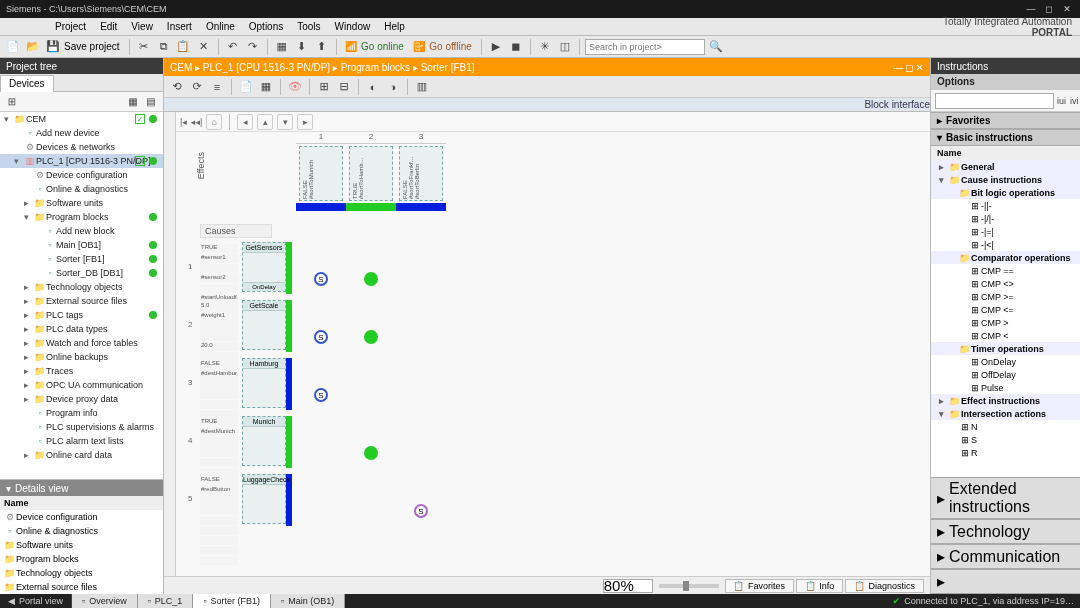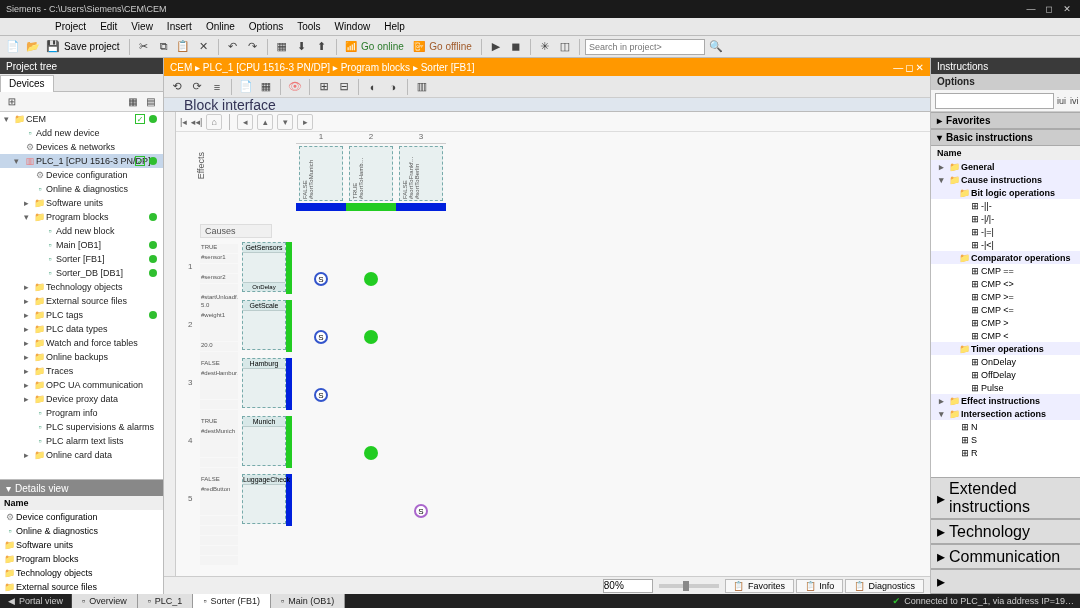--- a/index.html
+++ b/index.html
@@ -33,21 +33,21 @@
 .tree-ind { display: inline-block; }
 .dot-green { width: 8px; height: 8px; background: #2fbf2f; border-radius: 50%; position: absolute; right: 6px; }
 .chk { width: 10px; height: 10px; border: 1px solid #2fbf2f; position: absolute; right: 18px; display: flex; align-items: center; justify-content: center; color: #2fbf2f; font-size: 8px; }
 .details-panel { border-top: 1px solid #bbb; }
 .details-list { font-size: 9px; background: #fff; }
 .details-list .tree-row { height: 14px; }
 .editor { flex: 1; display: flex; flex-direction: column; background: #fff; }
 .breadcrumb { height: 18px; background: #ff9800; color: #fff; font-size: 10px; display: flex; align-items: center; padding: 0 6px; gap: 4px; }
 .breadcrumb .win-ctrl { margin-left: auto; display: flex; gap: 2px; }
 .ed-toolbar { height: 22px; background: #e8e8e8; border-bottom: 1px solid #ccc; display: flex; align-items: center; padding: 0 4px; gap: 2px; }
-.block-iface { height: 14px; background: #dfe6ee; color: #335; font-size: 14px; text-align: left; border-bottom: 1px solid #bbb; line-height: 14px; padding-left: 20px; }
+.block-iface { height: 14px; background: #dfe6ee; color: #335; font-size: 10px; text-align: right; border-bottom: 1px solid #bbb; line-height: 14px; padding-left: 20px; }
 .cem-area { flex: 1; display: flex; overflow: hidden; background: #f8f8f8; position: relative; }
 .cem-gutter { width: 12px; background: #eee; border-right: 1px solid #ccc; }
 .cem-body { flex: 1; position: relative; overflow: auto; }
 .cem-nav { height: 20px; display: flex; gap: 4px; align-items: center; padding: 0 4px; font-size: 9px; color: #666; border-bottom: 1px solid #ddd; }
 .cem-nav .nav-btn { width: 16px; height: 16px; border: 1px solid #ccc; display: inline-flex; align-items: center; justify-content: center; border-radius: 2px; }
 .cem-grid { position: relative; margin-left: 10px; }
 .effects-label { position: absolute; left: 10px; top: 20px; writing-mode: vertical-rl; transform: rotate(180deg); font-size: 9px; color: #555; }
 .col-hdr { position: absolute; top: 0; display: flex; }
 .eff-col { width: 50px; display: flex; flex-direction: column; align-items: center; }
 .eff-num { height: 12px; font-size: 8px; color: #666; text-align: center; border-bottom: 1px solid #ccc; width: 100%; }
@@ -65,21 +65,21 @@
 .cause-labels div { height: 9px; overflow: hidden; background: #f4f4f4; margin-bottom: 1px; padding-left: 1px; }
 .cause-block { width: 44px; height: 50px; border: 1px dashed #7aa; background: #e8f0f0; margin-left: 2px; position: relative; }
 .cause-block .hdr { font-size: 7px; text-align: center; background: #d8e8e8; border-bottom: 1px solid #bcc; padding: 1px 0; }
 .cause-block .ftr { font-size: 6px; text-align: center; background: #d8e8e8; border-top: 1px solid #bcc; padding: 1px 0; position: absolute; bottom: 0; width: 100%; }
 .node { position: absolute; width: 14px; height: 14px; border-radius: 50%; display: flex; align-items: center; justify-content: center; font-size: 8px; }
 .node.green { background: #22cc22; }
 .node.ring { border: 2px solid #3355cc; background: #fff; }
 .node.ring.p { border-color: #aa66cc; }
 .ed-footer { height: 18px; background: #eee; border-top: 1px solid #ccc; display: flex; align-items: center; font-size: 9px; justify-content: flex-end; padding: 0 6px; gap: 6px; }
 .ed-footer .tab { padding: 1px 8px; border: 1px solid #bbb; background: #f8f8f8; display: flex; gap: 3px; align-items: center; }
-.zoom { width: 50px; height: 14px; font-size: 10px; border: 1px solid #aaa; }
+.zoom { width: 50px; height: 14px; font-size: 15px; border: 1px solid #aaa; }
 .instr-panel { width: 150px; background: #f5f5f5; border-left: 1px solid #bbb; display: flex; flex-direction: column; position: relative; }
 .instr-hdr { background: #888; color: #fff; font-size: 10px; padding: 2px 6px; height: 16px; }
 .search-row { height: 22px; display: flex; align-items: center; gap: 2px; padding: 2px 4px; border-bottom: 1px solid #ccc; }
 .search-row input { flex: 1; height: 16px; font-size: 9px; border: 1px solid #aaa; }
 .accordion { font-size: 10px; }
 .acc-hdr { background: #ccc; padding: 2px 6px; border-top: 1px solid #aaa; border-bottom: 1px solid #aaa; font-weight: bold; display: flex; align-items: center; gap: 4px; }
 .instr-tree { font-size: 9px; background: #fff; flex: 1; overflow: auto; }
 .instr-tree .tree-row { height: 13px; }
 .instr-tree .cat { font-weight: bold; background: #eef; }
 .bottom-accordions .acc-hdr { background: #ddd; font-weight: normal; }
@@ -110,20 +110,24 @@
       <span>Project</span>
       <span>Edit</span>
       <span>View</span>
       <span>Insert</span>
       <span>Online</span>
       <span>Options</span>
       <span>Tools</span>
       <span>Window</span>
       <span>Help</span>
     </div>
+  <div class="brand">
+    <span>Totally Integrated Automation</span><br>
+    <b>PORTAL</b>
+  </div>
 </div>
 
 <div class="toolbar">
   <span class="tb-btn">📄</span>
   <span class="tb-btn">📂</span>
   <span class="tb-btn">💾</span>
   <span style="font-size:10px;padding-right:4px">Save project</span>
   <span class="tb-sep"></span>
   <span class="tb-btn">✂</span>
   <span class="tb-btn">⧉</span>

